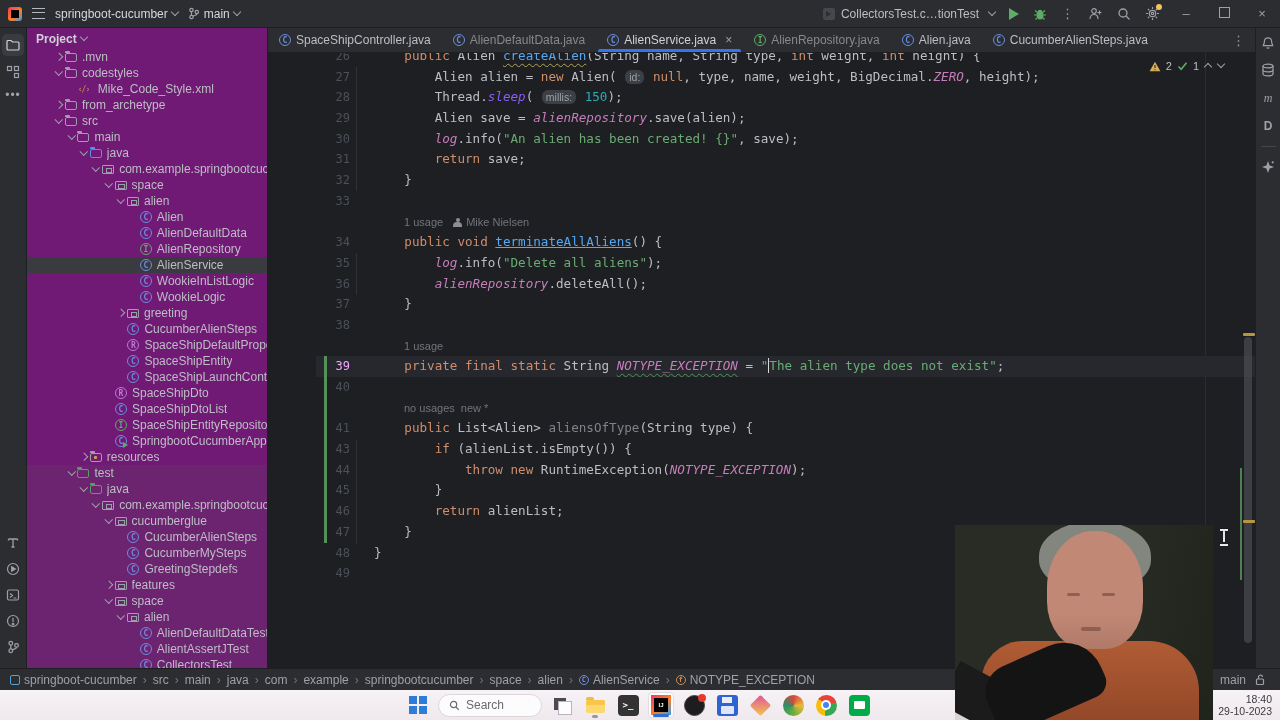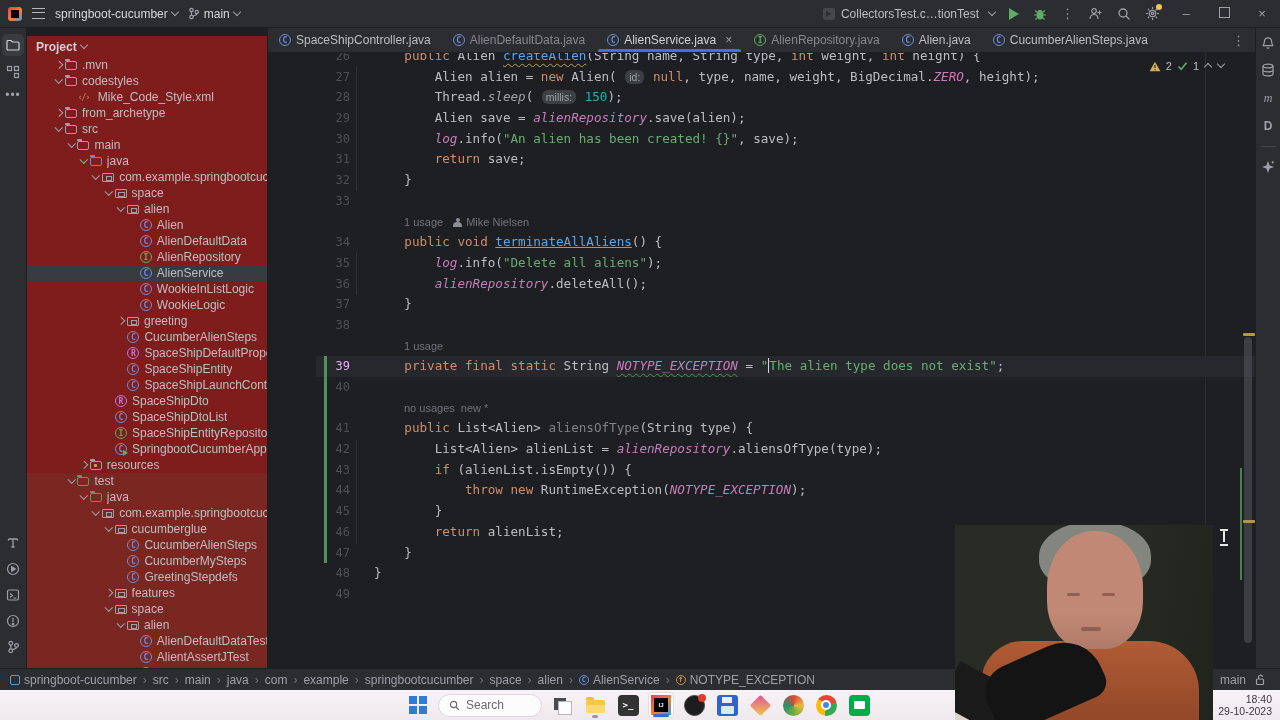--- a/index.html
+++ b/index.html
@@ -28,21 +28,21 @@
   .winbtn{color:#9da0a8;font-size:13px;width:24px;text-align:center;}
   .maxbox{width:9px;height:9px;border:1.2px solid #9da0a8;display:inline-block;}
   
   .lstripe{position:absolute;left:0;top:28px;width:27px;height:640px;background:#2b2d30;border-right:1px solid #1e1f22;
     box-sizing:border-box;display:flex;flex-direction:column;align-items:center;padding:6px 0;}
   .ls-top{display:flex;flex-direction:column;align-items:center;gap:9px;}
   .ls-bot{margin-top:auto;display:flex;flex-direction:column;align-items:center;gap:12px;padding-bottom:8px;}
   .ls-act{width:22px;height:22px;background:#393b40;border-radius:5px;display:flex;align-items:center;justify-content:center;}
   .dots3{color:#9da0a8;font-size:12px;letter-spacing:1px;}
   
-  .panel{position:absolute;left:27px;top:36px;width:241px;height:640px;background:#7f1d1d;border-right:1px solid #1e1f22;box-sizing:border-box;overflow:hidden;}
+  .panel{position:absolute;left:27px;top:28px;width:241px;height:640px;background:#701a75;border-right:1px solid #1e1f22;box-sizing:border-box;overflow:hidden;}
   .phead{height:21px;display:flex;align-items:center;padding:0 9px;color:#ced0d6;font-size:12px;font-weight:bold;}
   #tree{position:absolute;top:21px;left:0;right:0;bottom:0;overflow:hidden;}
   .trow{height:16px;display:flex;align-items:center;font-size:12px;color:#bcbec4;white-space:nowrap;overflow:hidden;box-sizing:border-box;}
   .trow.test{background:rgba(78,128,82,0.10);}
   .trow.sel{background:#393b40;}
   .arw{width:12px;flex:none;display:inline-flex;align-items:center;justify-content:center;}
   .arw::before{content:'';width:4.5px;height:4.5px;border-right:1.4px solid #9da0a8;border-bottom:1.4px solid #9da0a8;display:block;}
   .arw.exp::before{transform:rotate(45deg) translate(-1px,-1px);}
   .arw.col::before{transform:rotate(-45deg);}
   .tic{flex:none;margin-right:5px;display:inline-block;box-sizing:border-box;}
@@ -83,21 +83,21 @@
   .tk{white-space:pre;}
   .kw{color:#cf8e6d;}
   .pl{color:#bcbec4;}
   .mt{color:#56a8f5;text-decoration:underline;}
   .mw{color:#56a8f5;text-decoration:underline wavy #b3a65b;text-decoration-thickness:1px;text-underline-offset:3px;}
   .mu{color:#7f838a;}
   .fl,.cn{color:#c77dbb;font-style:italic;}
   .cq{color:#c77dbb;font-style:italic;text-decoration:underline wavy #549159;text-decoration-thickness:1px;text-underline-offset:3px;}
   .st{color:#6aab73;}
   .nu{color:#2aacb8;}
-  .it{color:#a3a3a3;font-style:italic;}
+  .it{color:#8b5cf6;font-style:italic;}
   .ch{background:#3c3f44;color:#9ba1a8;border-radius:6px;padding:1px 4px;font-size:10.5px;margin:0 1px;font-family:"Liberation Sans",sans-serif;}
   .ca{display:inline-block;width:0;border-left:1.6px solid #d6d8dd;height:15px;vertical-align:-3px;}
   .gy{color:#70747c;font-size:11px;font-family:"Liberation Sans",sans-serif;}
   .inlay .lt{padding-left:30px;}
   .ps{display:inline-block;width:9px;height:9px;position:relative;margin:0 4px -1px 10px;}
   .ps::before{content:'';position:absolute;left:2.5px;top:0;width:4px;height:4px;border-radius:50%;background:#8a8e96;}
   .ps::after{content:'';position:absolute;left:0;top:4.5px;width:9px;height:4.5px;border-radius:4px 4px 0 0;background:#8a8e96;}
   .guide{position:absolute;width:1px;background:#2e3136;z-index:0;}
   .margin-guide{position:absolute;left:937px;top:25px;bottom:0;width:1px;background:#2a2d31;z-index:0;}
   .vthumb{position:absolute;right:3px;top:309px;width:8px;height:306px;background:#54575c;opacity:.55;border-radius:4px;z-index:6;}
@@ -526,21 +526,20 @@
         <div class="crow"><span class="ln">34</span><span class="lt"><span class="tk kw">    public void </span><span class="tk mt">terminateAllAliens</span><span class="tk pl">() {</span></span></div>
         <div class="crow"><span class="ln">35</span><span class="lt"><span class="tk pl">        </span><span class="tk fl">log</span><span class="tk pl">.info(</span><span class="tk st">"Delete all aliens"</span><span class="tk pl">);</span></span></div>
         <div class="crow"><span class="ln">36</span><span class="lt"><span class="tk pl">        </span><span class="tk fl">alienRepository</span><span class="tk pl">.deleteAll();</span></span></div>
         <div class="crow"><span class="ln">37</span><span class="lt"><span class="tk pl">    }</span></span></div>
         <div class="crow"><span class="ln">38</span><span class="lt"></span></div>
         <div class="crow inlay"><span class="ln"></span><span class="lt"><span class="tk gy">1 usage</span></span></div>
         <div class="crow cur chg"><span class="ln">39</span><span class="lt"><span class="tk kw">    private final static </span><span class="tk pl">String </span><span class="tk cq">NOTYPE_EXCEPTION</span><span class="tk pl"> = </span><span class="tk st">"</span><span class="tk ca"></span><span class="tk st">The alien type does not exist"</span><span class="tk pl">;</span></span></div>
         <div class="crow chg"><span class="ln">40</span><span class="lt"></span></div>
         <div class="crow chg inlay"><span class="ln"></span><span class="lt"><span class="tk gy">no usages  new *</span></span></div>
         <div class="crow chg"><span class="ln">41</span><span class="lt"><span class="tk kw">    public </span><span class="tk pl">List&lt;Alien&gt; </span><span class="tk mu">aliensOfType</span><span class="tk pl">(String type) {</span></span></div>
-        <div class="crow chg"><span class="ln">42</span><span class="lt"><span class="tk pl">        List&lt;Alien&gt; alienList = </span><span class="tk fl">alienRepository</span><span class="tk pl">.aliensOfType(type);</span></span></div>
         <div class="crow chg"><span class="ln">43</span><span class="lt"><span class="tk kw">        if</span><span class="tk pl"> (alienList.isEmpty()) {</span></span></div>
         <div class="crow chg"><span class="ln">44</span><span class="lt"><span class="tk kw">            throw new </span><span class="tk pl">RuntimeException(</span><span class="tk cn">NOTYPE_EXCEPTION</span><span class="tk pl">);</span></span></div>
         <div class="crow chg"><span class="ln">45</span><span class="lt"><span class="tk pl">        }</span></span></div>
         <div class="crow chg"><span class="ln">46</span><span class="lt"><span class="tk kw">        return</span><span class="tk pl"> alienList;</span></span></div>
         <div class="crow chg"><span class="ln">47</span><span class="lt"><span class="tk pl">    }</span></span></div>
         <div class="crow"><span class="ln">48</span><span class="lt"><span class="tk pl">}</span></span></div>
         <div class="crow"><span class="ln">49</span><span class="lt"></span></div>
       </div>
 
     <div class="guide" style="left:88px;top:39px;height:124px;"></div>

